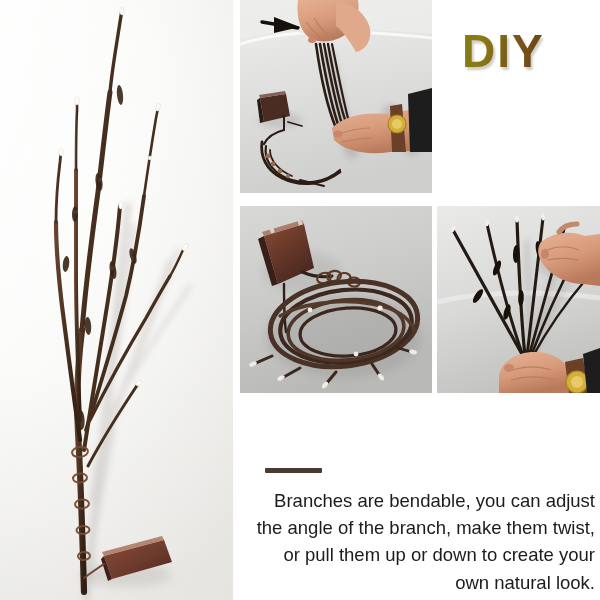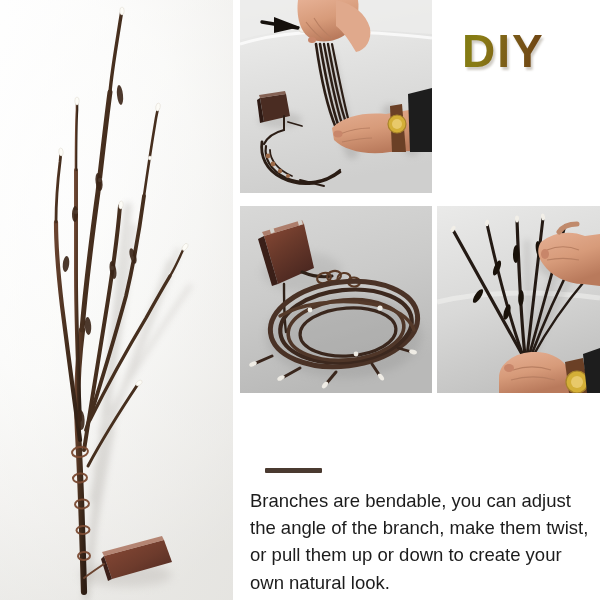--- a/index.html
+++ b/index.html
@@ -92,20 +92,21 @@
     border-radius: 1px;
   }
   #caption-text {
     position: absolute;
     left: 250px; top: 487px;
     width: 345px;
     font-size: 18.5px;
     line-height: 1.47;
     color: #1c1c1c;
     letter-spacing: 0px;
+    text-align: right;
   }
 </style>
 </head>
 <body>
 
 <div id="page">
 
   <div id="hero-photo">
     <div class="wall-grad"></div>
     <svg class="hero-svg" width="233" height="600" viewBox="0 0 233 600">

